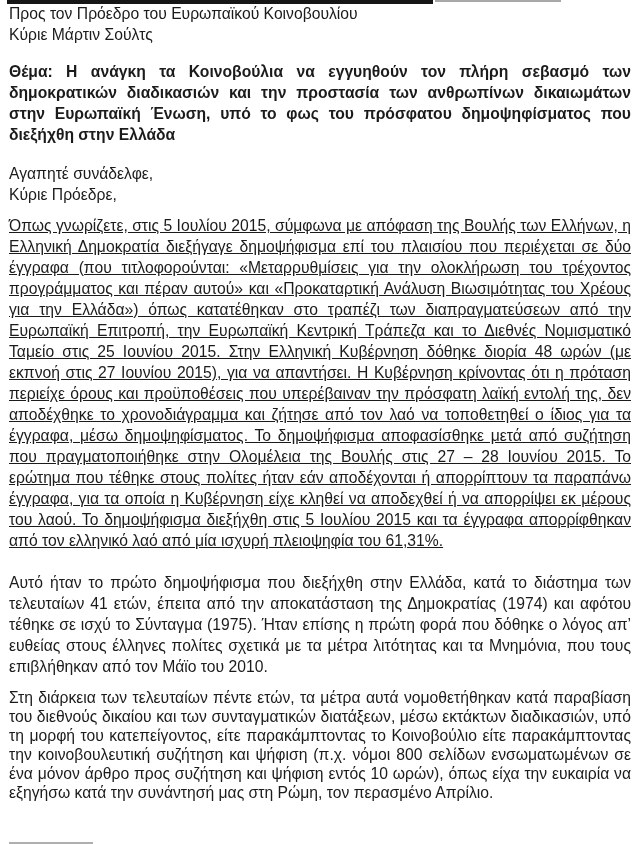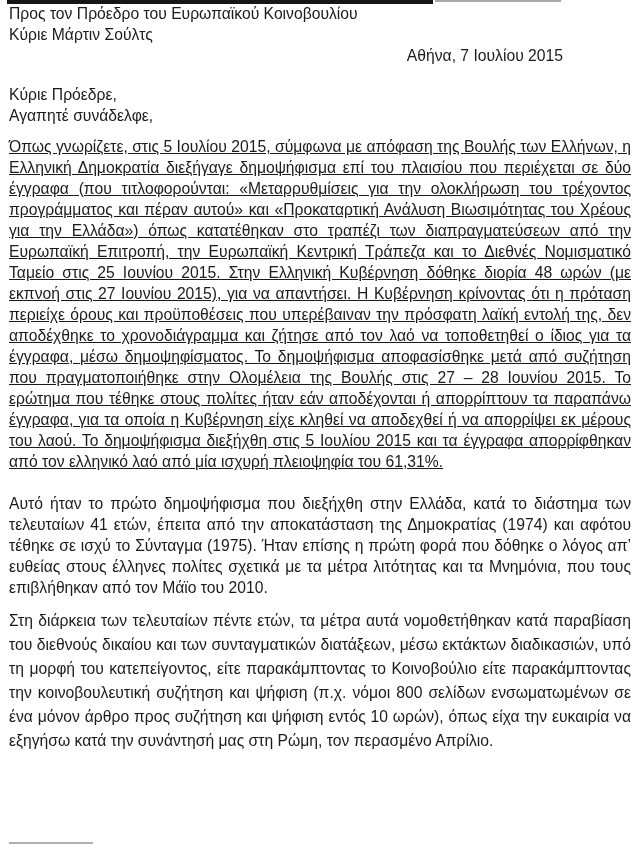--- a/index.html
+++ b/index.html
@@ -32,21 +32,21 @@
     text-align: right;
     padding-right: 68px;
   }
   .subject {
     font-weight: bold;
     margin-top: 16px;
   }
   .salutation-block { margin-top: 18px; }
   .para-1 { margin-top: 10px; text-decoration: underline; }
   .para-2 { margin-top: 21px; }
-  .para-3 { margin-top: 11px; line-height: 24px; }
+  .para-3 { margin-top: 11px; line-height: 19px; }
 
   
   .artifact-top {
     position: absolute;
     top: 0; left: 7px;
     width: 426px; height: 4px;
     background: #161616;
   }
   .artifact-top-faint {
     position: absolute;
@@ -68,26 +68,26 @@
 <div class="artifact-top"></div>
 <div class="artifact-top-faint"></div>
 
 <div class="page">
 
   <div class="recipient-block">
     <p>Προς τον Πρόεδρο του Ευρωπαϊκού Κοινοβουλίου</p>
     <p>Κύριε Μάρτιν Σούλτς</p>
   </div>
 
-  <p class="dateline">Αθήνα, 7 Ιουλίου 2015</p>
 
+  <p class="subject justify">Θέμα: Η ανάγκη τα Κοινοβούλια να εγγυηθούν τον πλήρη σεβασμό των δημοκρατικών διαδικασιών και την προστασία των ανθρωπίνων δικαιωμάτων στην Ευρωπαϊκή Ένωση, υπό το φως του πρόσφατου δημοψηφίσματος που διεξήχθη στην Ελλάδα</p>
 
   <div class="salutation-block">
+    <p>Αγαπητέ συνάδελφε,</p>
     <p>Κύριε Πρόεδρε,</p>
-    <p>Αγαπητέ συνάδελφε,</p>
   </div>
 
   <p class="para-1 justify">Όπως γνωρίζετε, στις 5 Ιουλίου 2015, σύμφωνα με απόφαση της Βουλής των Ελλήνων, η Ελληνική Δημοκρατία διεξήγαγε δημοψήφισμα επί του πλαισίου που περιέχεται σε δύο έγγραφα (που τιτλοφορούνται: «Μεταρρυθμίσεις για την ολοκλήρωση του τρέχοντος προγράμματος και πέραν αυτού» και «Προκαταρτική Ανάλυση Βιωσιμότητας του Χρέους για την Ελλάδα») όπως κατατέθηκαν στο τραπέζι των διαπραγματεύσεων από την Ευρωπαϊκή Επιτροπή, την Ευρωπαϊκή Κεντρική Τράπεζα και το Διεθνές Νομισματικό Ταμείο στις 25 Ιουνίου 2015. Στην Ελληνική Κυβέρνηση δόθηκε διορία 48 ωρών (με εκπνοή στις 27 Ιουνίου 2015), για να απαντήσει. Η Κυβέρνηση κρίνοντας ότι η πρόταση περιείχε όρους και προϋποθέσεις που υπερέβαιναν την πρόσφατη λαϊκή εντολή της, δεν αποδέχθηκε το χρονοδιάγραμμα και ζήτησε από τον λαό να τοποθετηθεί ο ίδιος για τα έγγραφα, μέσω δημοψηφίσματος. Το δημοψήφισμα αποφασίσθηκε μετά από συζήτηση που πραγματοποιήθηκε στην Ολομέλεια της Βουλής στις 27 – 28 Ιουνίου 2015. Το ερώτημα που τέθηκε στους πολίτες ήταν εάν αποδέχονται ή απορρίπτουν τα παραπάνω έγγραφα, για τα οποία η Κυβέρνηση είχε κληθεί να αποδεχθεί ή να απορρίψει εκ μέρους του λαού. Το δημοψήφισμα διεξήχθη στις 5 Ιουλίου 2015 και τα έγγραφα απορρίφθηκαν από τον ελληνικό λαό από μία ισχυρή πλειοψηφία του 61,31%.</p>
 
   <p class="para-2 justify">Αυτό ήταν το πρώτο δημοψήφισμα που διεξήχθη στην Ελλάδα, κατά το διάστημα των τελευταίων 41 ετών, έπειτα από την αποκατάσταση της Δημοκρατίας (1974) και αφότου τέθηκε σε ισχύ το Σύνταγμα (1975). Ήταν επίσης η πρώτη φορά που δόθηκε ο λόγος απ’ ευθείας στους έλληνες πολίτες σχετικά με τα μέτρα λιτότητας και τα Μνημόνια, που τους επιβλήθηκαν από τον Μάϊο του 2010.</p>
 
   <p class="para-3 justify">Στη διάρκεια των τελευταίων πέντε ετών, τα μέτρα αυτά νομοθετήθηκαν κατά παραβίαση του διεθνούς δικαίου και των συνταγματικών διατάξεων, μέσω εκτάκτων διαδικασιών, υπό τη μορφή του κατεπείγοντος, είτε παρακάμπτοντας το Κοινοβούλιο είτε παρακάμπτοντας την κοινοβουλευτική συζήτηση και ψήφιση (π.χ. νόμοι 800 σελίδων ενσωματωμένων σε ένα μόνον άρθρο προς συζήτηση και ψήφιση εντός 10 ωρών),  όπως είχα την ευκαιρία να εξηγήσω κατά την συνάντησή μας στη Ρώμη, τον περασμένο Απρίλιο.</p>
 
 </div>
 

